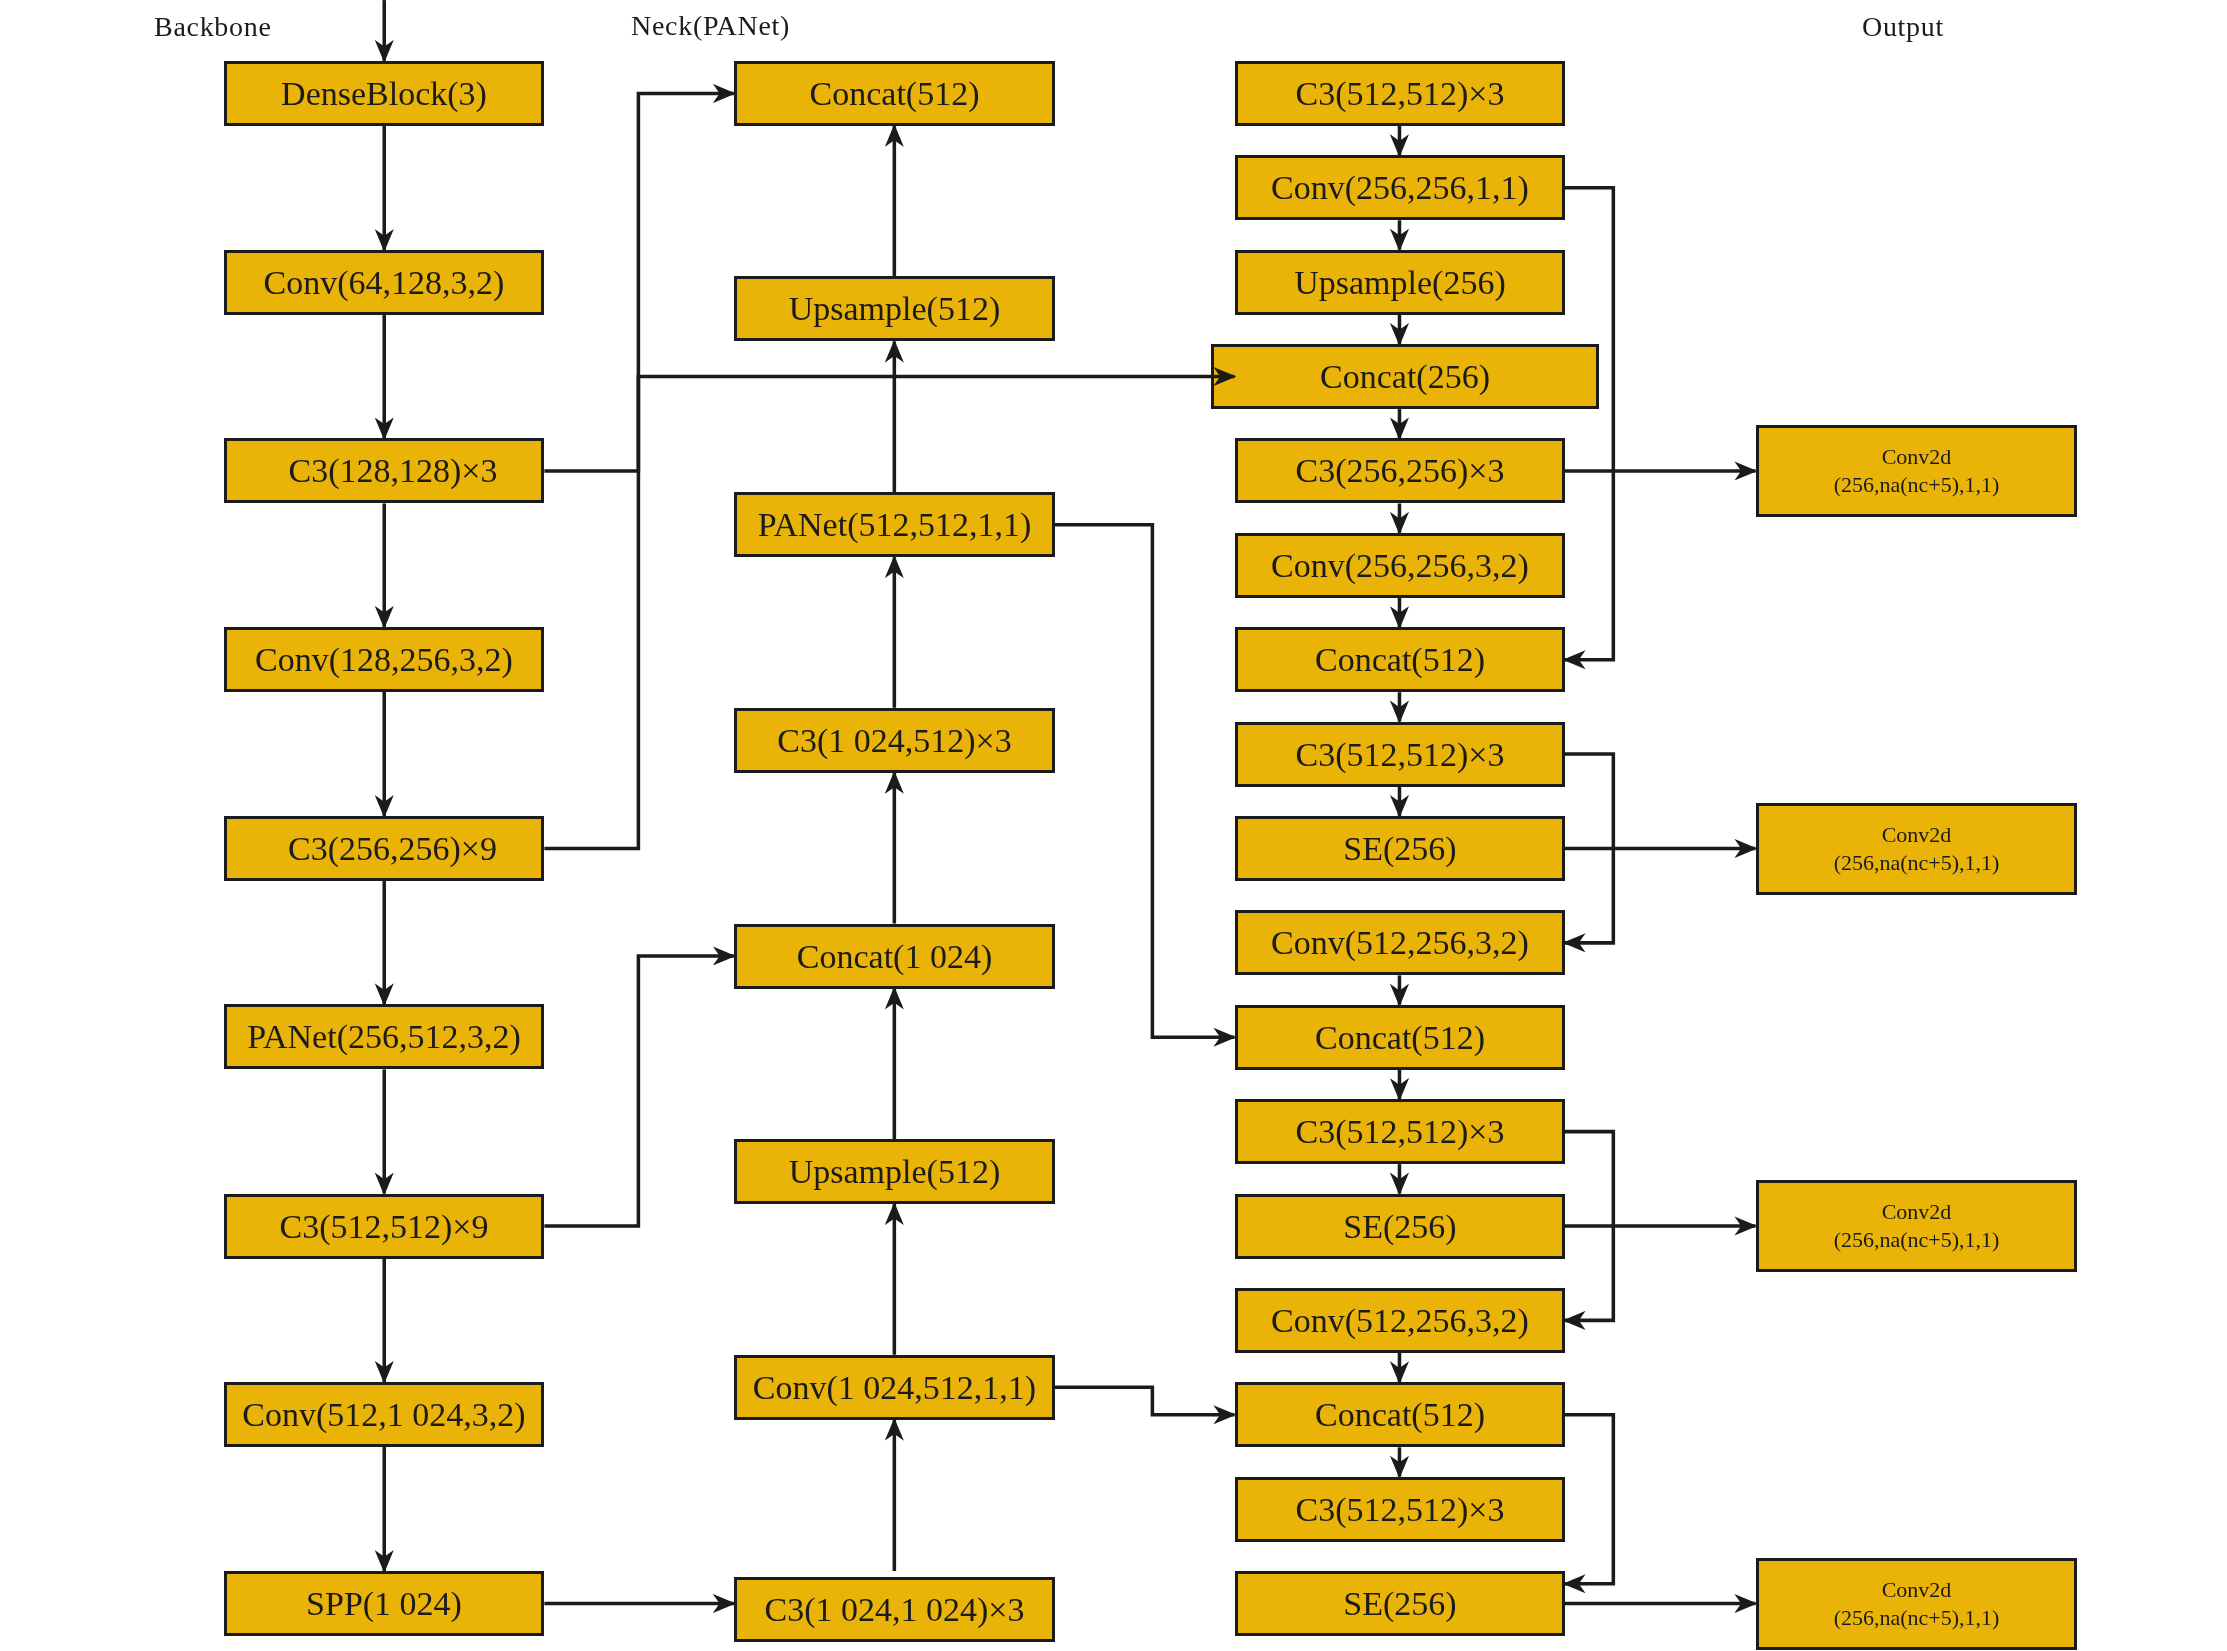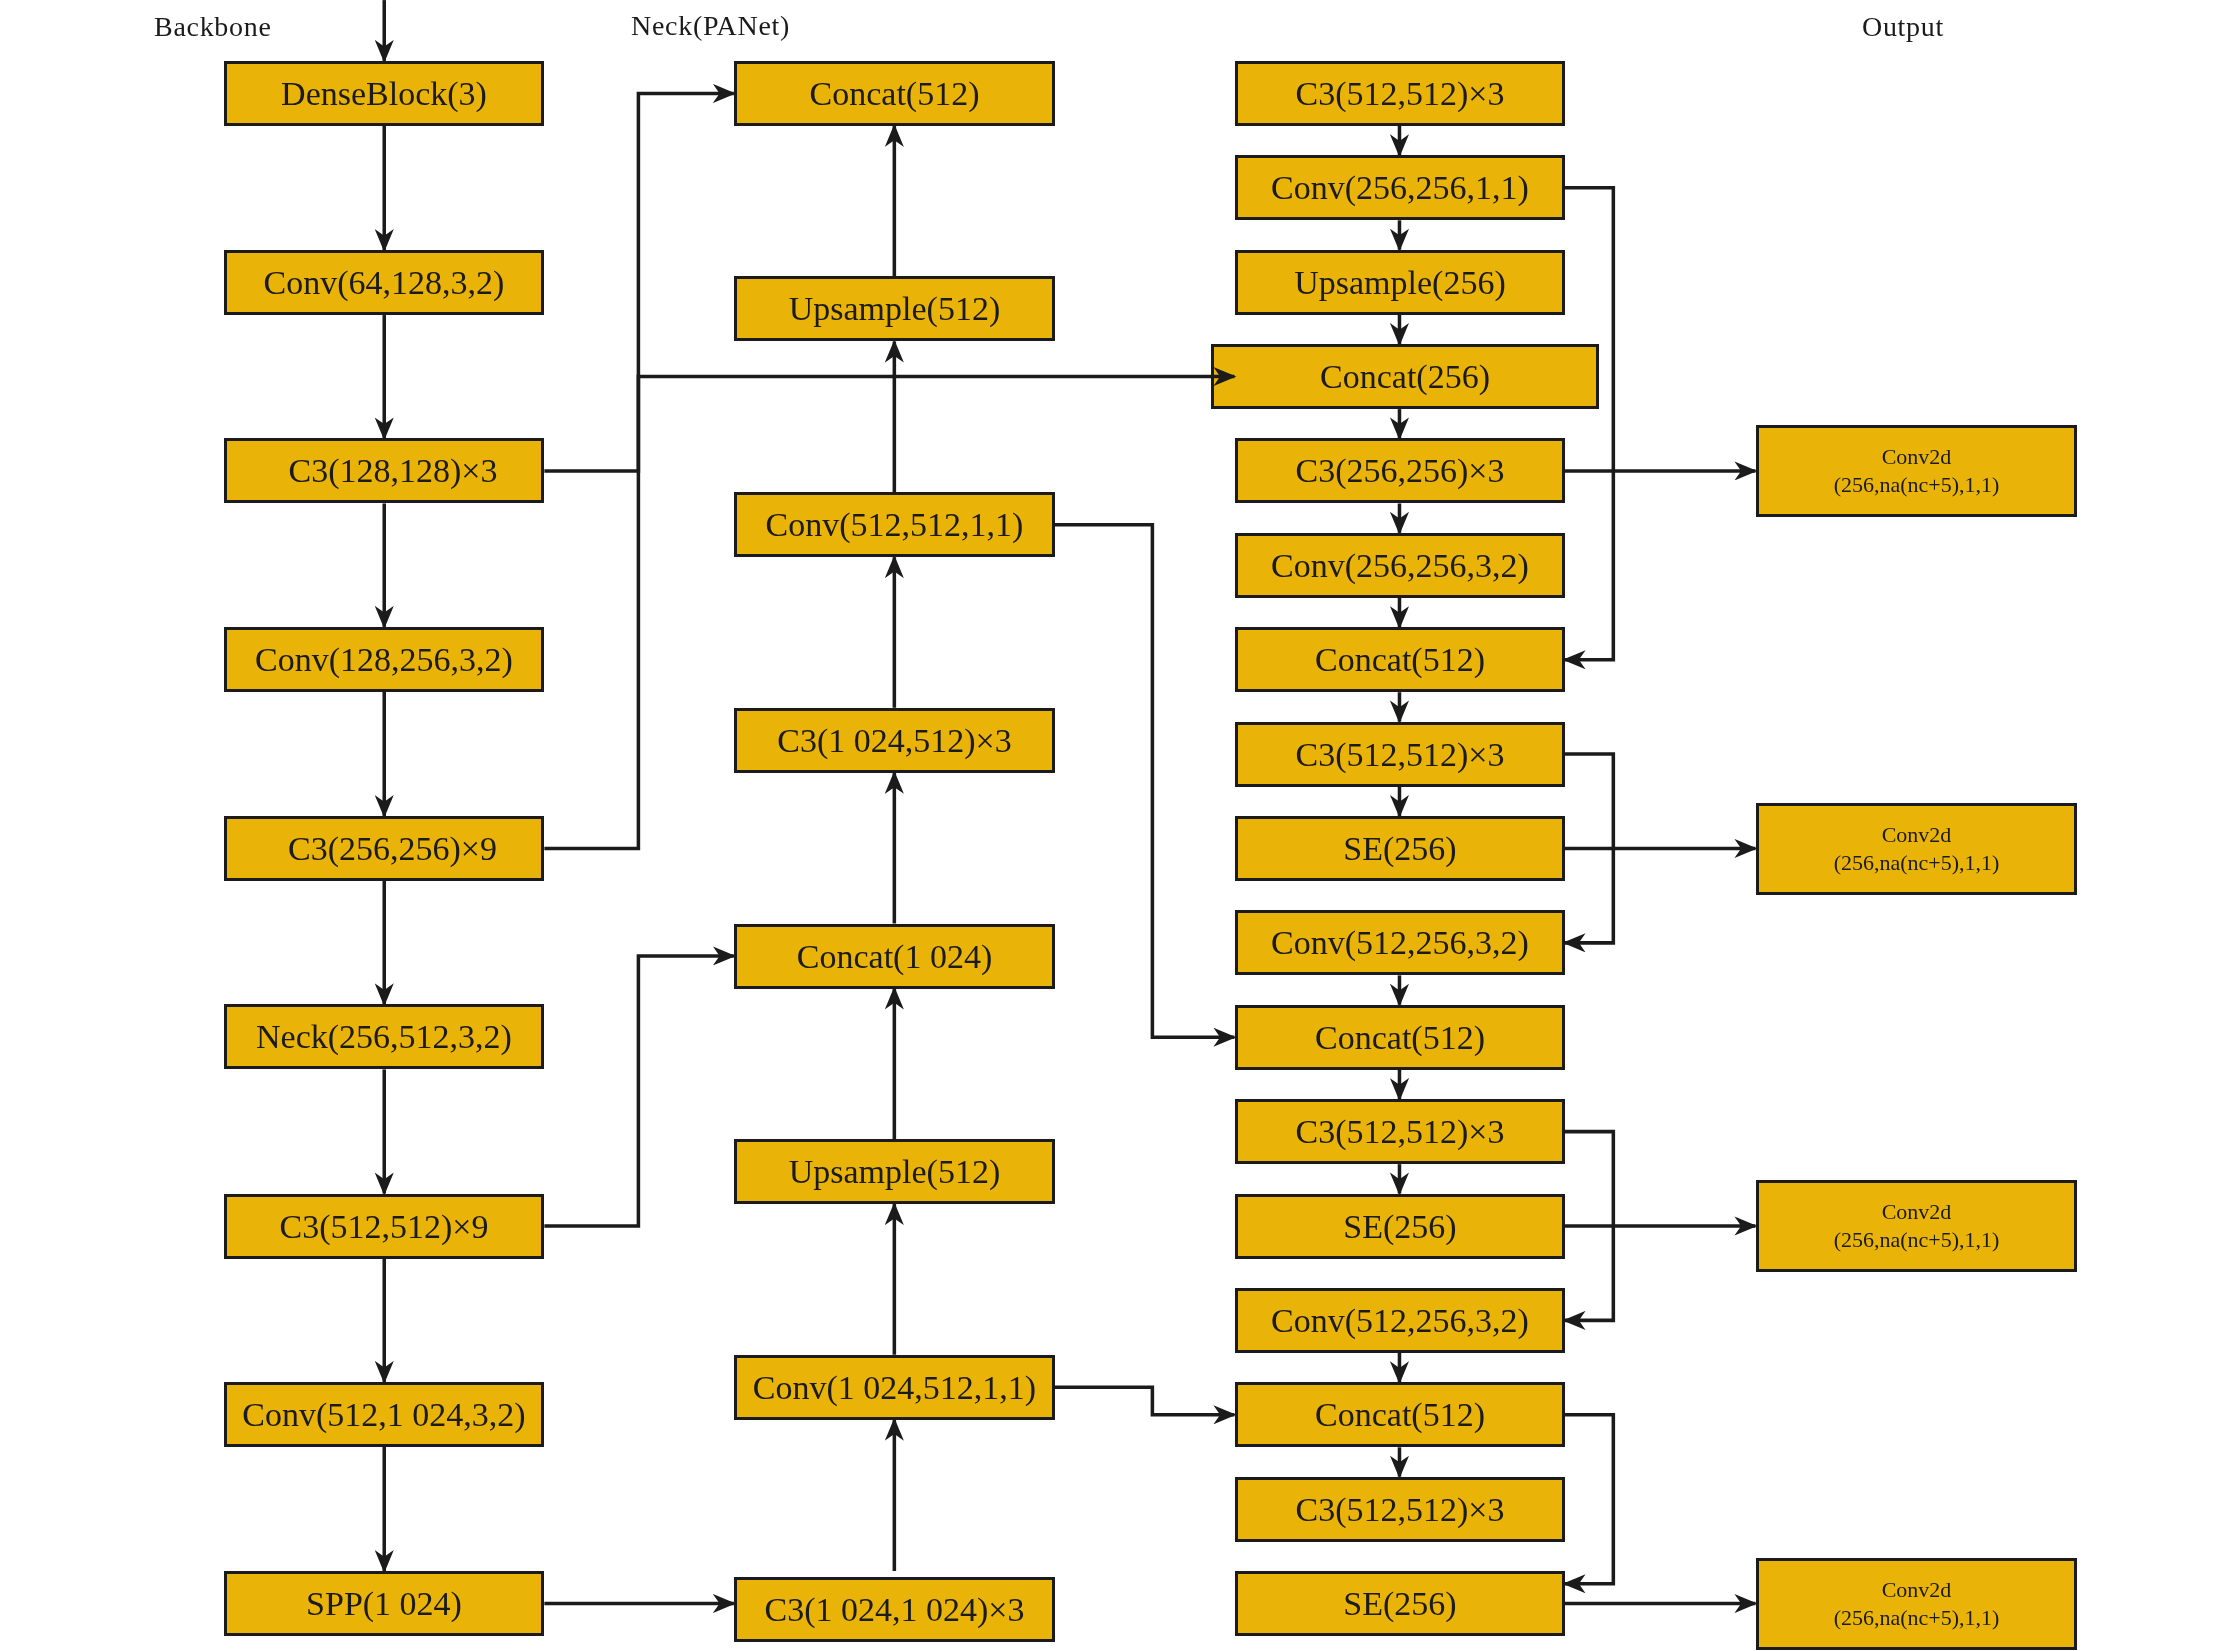--- a/index.html
+++ b/index.html
@@ -26,27 +26,27 @@
 <div id="canvas">
   <div class="section-label" style="left:154px;top:11.3px;">Backbone</div>
   <div class="section-label" style="left:631px;top:10px;">Neck(PANet)</div>
   <div class="section-label" style="left:1862px;top:11.3px;">Output</div>
   <div id="nodes">
       <div class="node" style="left: 224px; top: 61px; width: 320px; height: 65px;">DenseBlock(3)</div>
       <div class="node" style="left: 224px; top: 250px; width: 320px; height: 65px;">Conv(64,128,3,2)</div>
       <div class="node" style="left: 224px; top: 438px; width: 320px; height: 65px; padding-left: 18px;">C3(128,128)×3</div>
       <div class="node" style="left: 224px; top: 627px; width: 320px; height: 65px;">Conv(128,256,3,2)</div>
       <div class="node" style="left: 224px; top: 816px; width: 320px; height: 65px; padding-left: 17px;">C3(256,256)×9</div>
-      <div class="node" style="left: 224px; top: 1004px; width: 320px; height: 65px;">Neck(256,512,3,2)</div>
+      <div class="node" style="left: 224px; top: 1004px; width: 320px; height: 65px;">PANet(256,512,3,2)</div>
       <div class="node" style="left: 224px; top: 1194px; width: 320px; height: 65px;">C3(512,512)×9</div>
       <div class="node" style="left: 224px; top: 1382px; width: 320px; height: 65px;">Conv(512,1 024,3,2)</div>
       <div class="node" style="left: 224px; top: 1571px; width: 320px; height: 65px;">SPP(1 024)</div>
       <div class="node" style="left: 734px; top: 61px; width: 321px; height: 65px;">Concat(512)</div>
       <div class="node" style="left: 734px; top: 276px; width: 321px; height: 65px;">Upsample(512)</div>
-      <div class="node" style="left: 734px; top: 492px; width: 321px; height: 65px;">Conv(512,512,1,1)</div>
+      <div class="node" style="left: 734px; top: 492px; width: 321px; height: 65px;">PANet(512,512,1,1)</div>
       <div class="node" style="left: 734px; top: 708px; width: 321px; height: 65px;">C3(1 024,512)×3</div>
       <div class="node" style="left: 734px; top: 924px; width: 321px; height: 65px;">Concat(1 024)</div>
       <div class="node" style="left: 734px; top: 1139px; width: 321px; height: 65px;">Upsample(512)</div>
       <div class="node" style="left: 734px; top: 1355px; width: 321px; height: 65px;">Conv(1 024,512,1,1)</div>
       <div class="node" style="left: 734px; top: 1571px; width: 321px; height: 65px; margin-top: 6px;">C3(1 024,1 024)×3</div>
       <div class="node" style="left: 1235px; top: 61px; width: 330px; height: 65px;">C3(512,512)×3</div>
       <div class="node" style="left: 1235px; top: 155px; width: 330px; height: 65px;">Conv(256,256,1,1)</div>
       <div class="node" style="left: 1235px; top: 250px; width: 330px; height: 65px;">Upsample(256)</div>
       <div class="node" style="left: 1211px; top: 344px; width: 388px; height: 65px;">Concat(256)</div>
       <div class="node" style="left: 1235px; top: 438px; width: 330px; height: 65px;">C3(256,256)×3</div>

